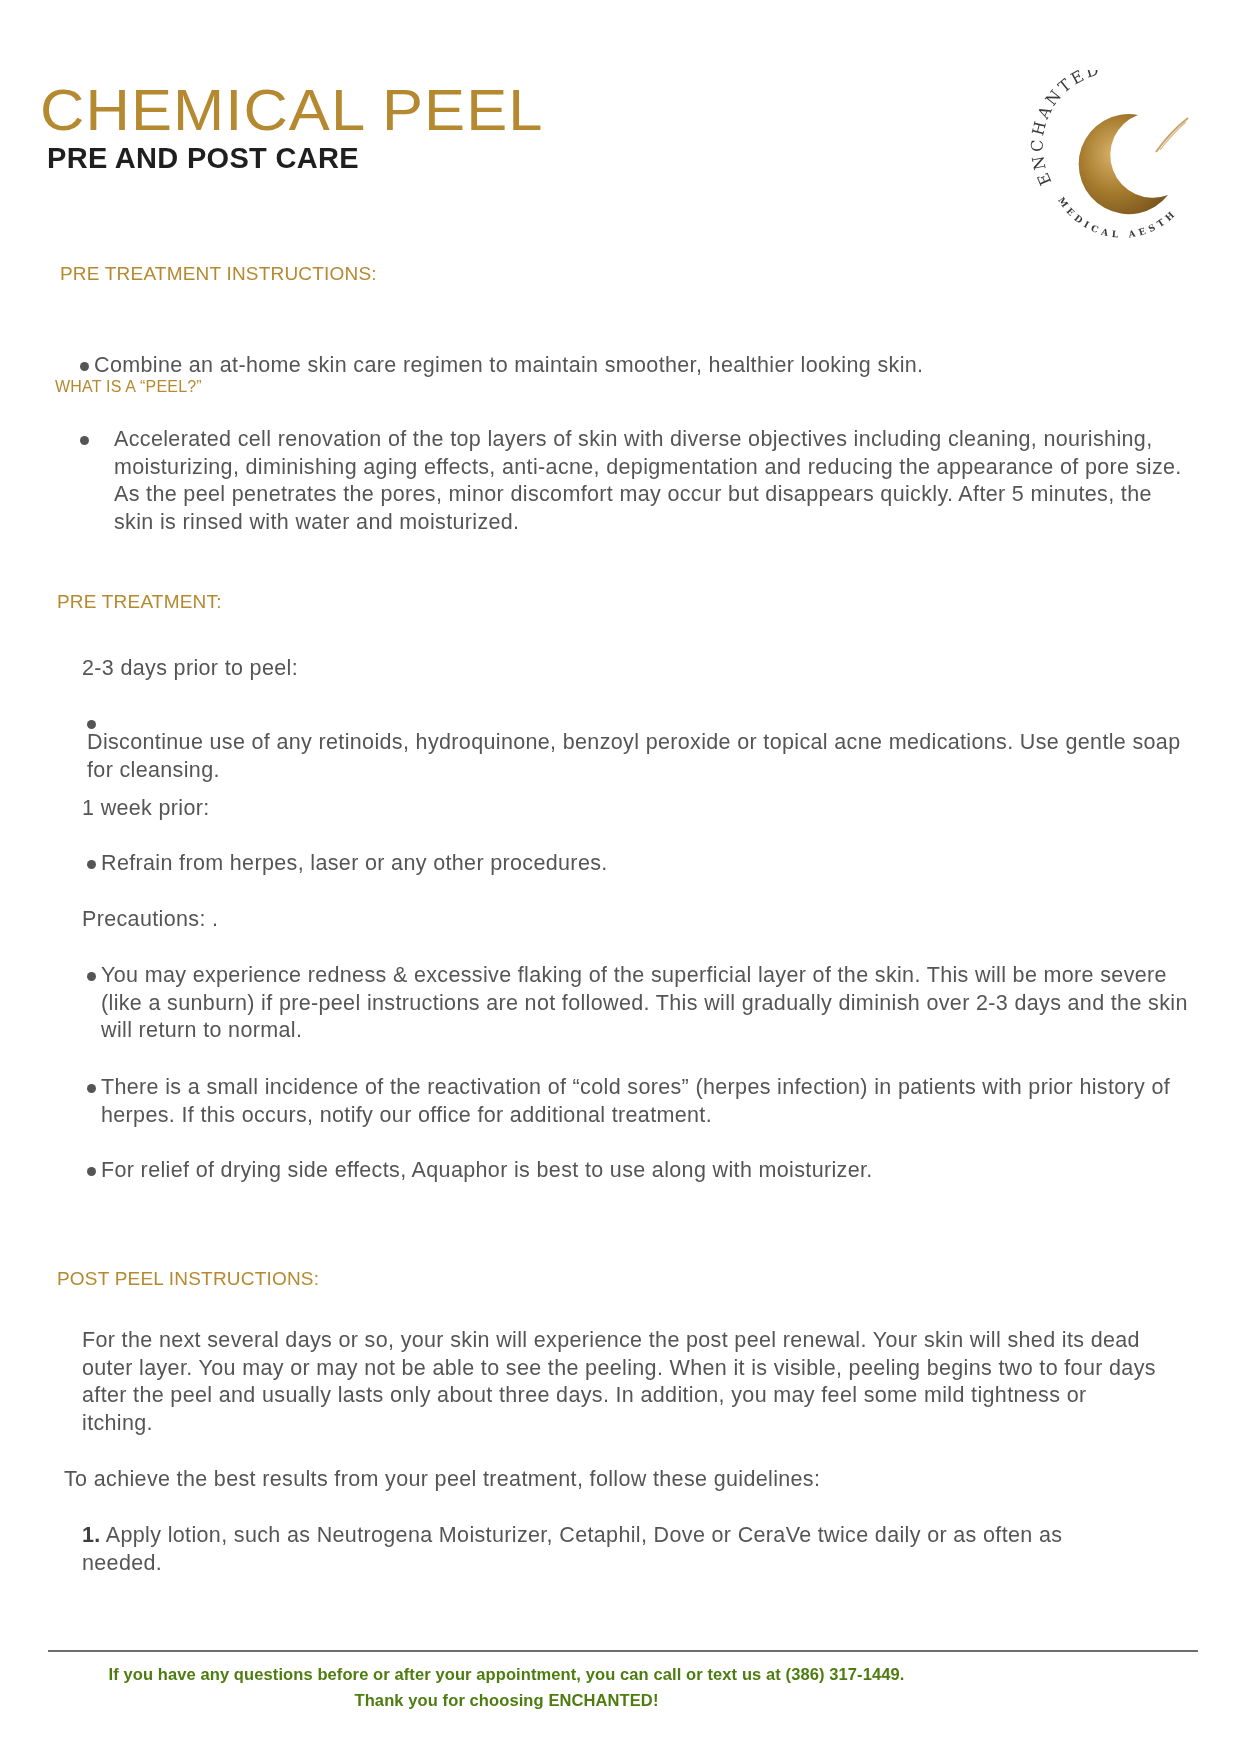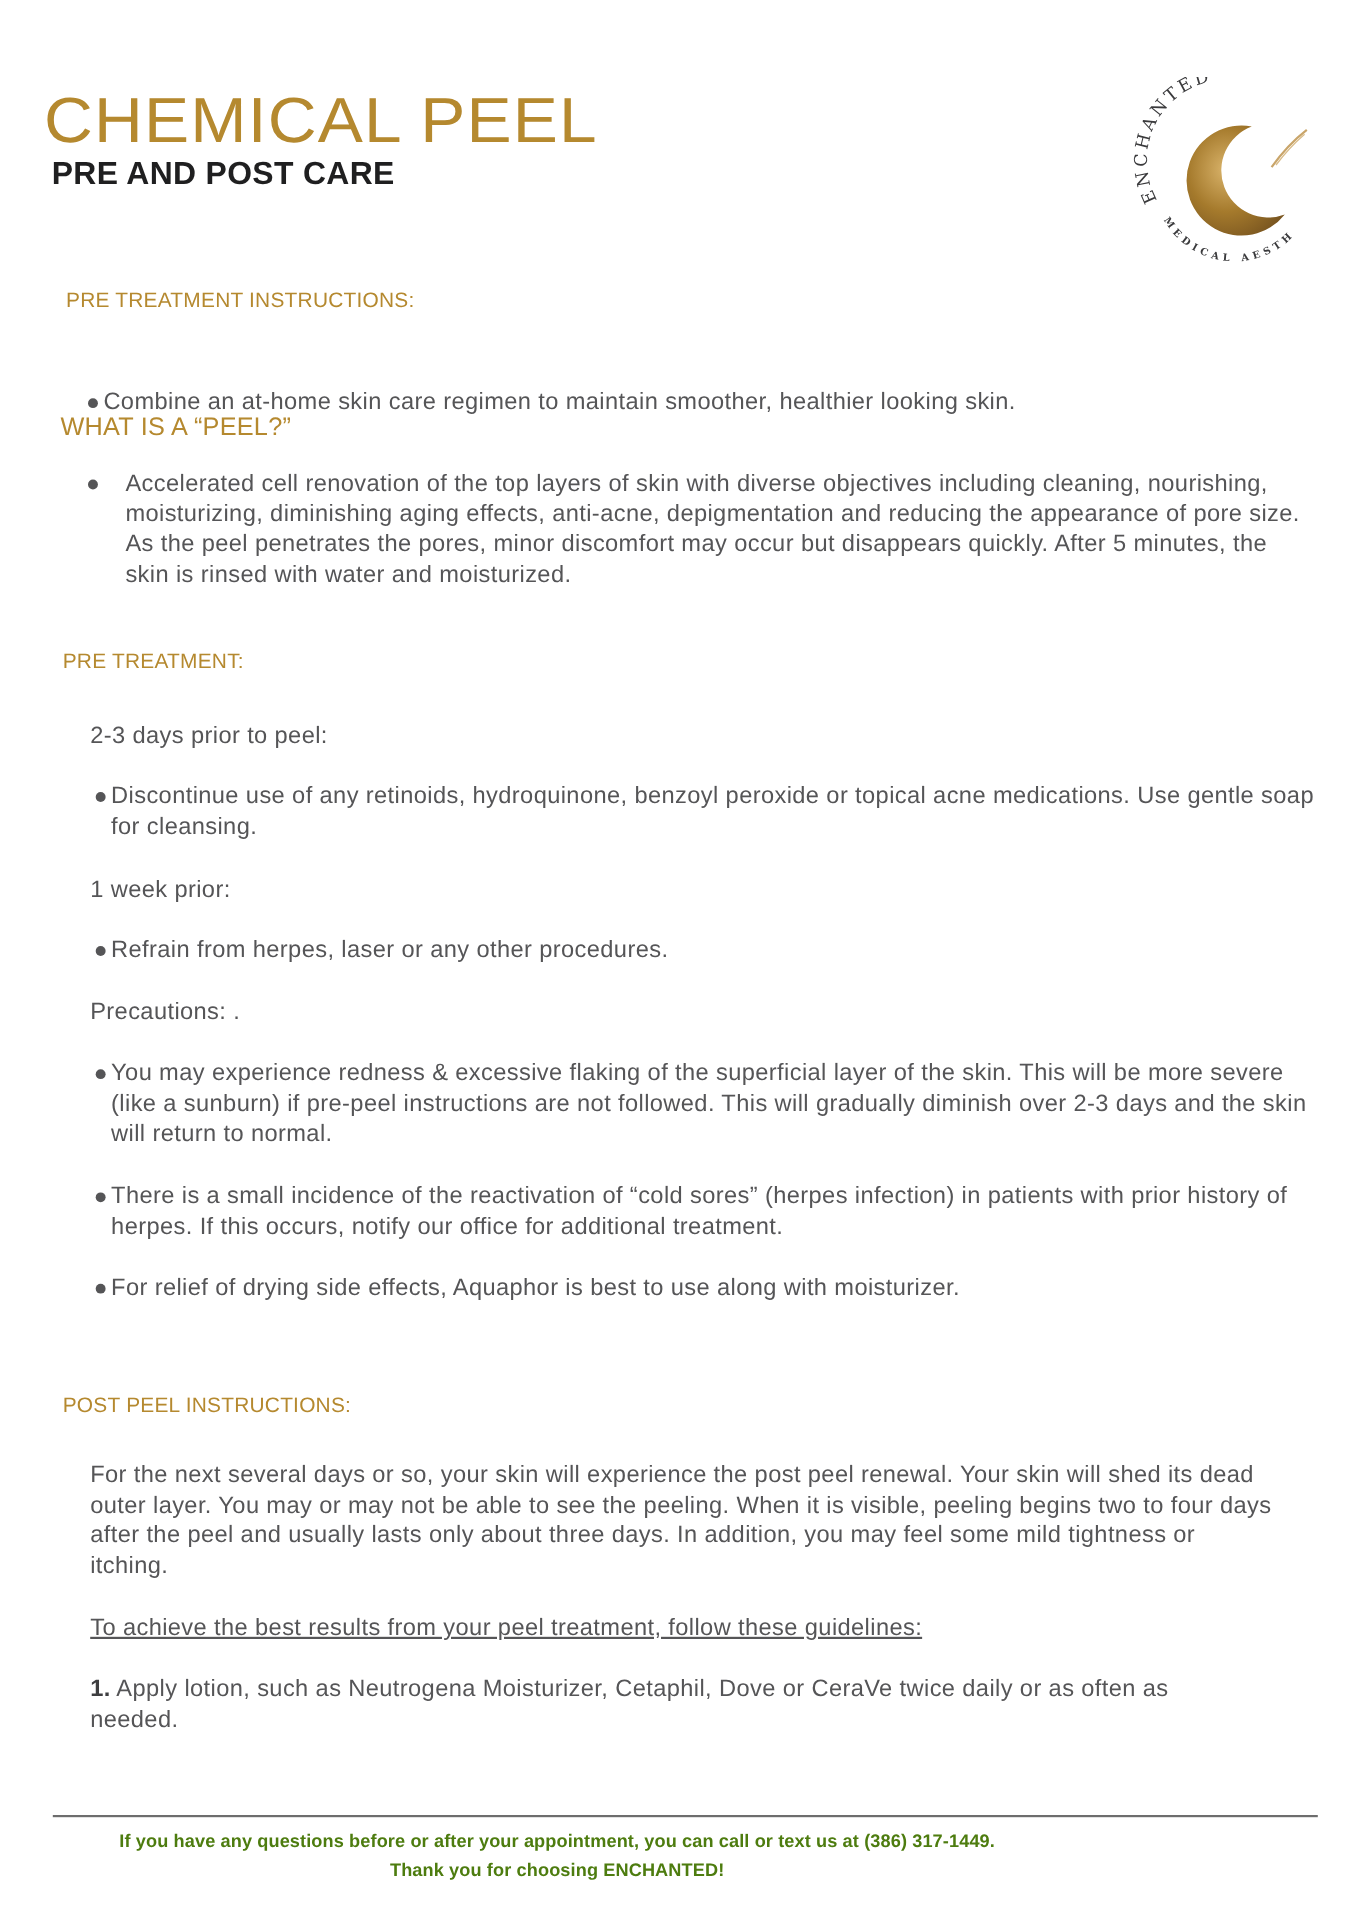--- a/index.html
+++ b/index.html
@@ -5,21 +5,21 @@
   html, body { margin: 0; padding: 0; background: #ffffff; }
   body { width: 1241px; height: 1754px; position: relative; overflow: hidden;
          font-family: "Liberation Sans", "DejaVu Sans", sans-serif; color: #555557; }
   .abs { position: absolute; }
   .title { left: 40px; top: 80px; font-size: 58px; line-height: 60px; color: #b5892f;
            font-weight: 400; letter-spacing: 1px; white-space: nowrap; transform: scaleX(1.06); transform-origin: left top; }
   .subtitle { left: 47px; top: 142px; font-size: 29px; line-height: 32px; font-weight: 700; color: #1f1f20;
               white-space: nowrap; letter-spacing: 0.3px; }
   .logo { left: 1030px; top: 70px; width: 180px; height: 185px; }
   .h-section { font-size: 19px; line-height: 34px; color: #b5892f; font-weight: 400; white-space: nowrap; letter-spacing: 0.2px; }
-  .h-small { font-size: 23px; line-height: 22px; color: #b5892f; white-space: nowrap; letter-spacing: 0.2px; }
+  .h-small { font-size: 16px; line-height: 22px; color: #b5892f; white-space: nowrap; letter-spacing: 0.2px; }
   .body-text { font-size: 21.5px; line-height: 27.6px; color: #555557; letter-spacing: 0.35px; }
   .bullet-row { display: flex; align-items: flex-start; }
   .bullet-dot { width: 9px; height: 9px; border-radius: 50%; background: #555557; flex: 0 0 9px; margin-top: 10px; margin-right: 5px; }
   .bullet-text { flex: 1 1 auto; }
   .num { font-weight: 700; color: #3e3e40; }
   .footer-rule { left: 48px; top: 1650px; width: 1150px; height: 2px; background: #6d6d6d; }
   .footer-text { left: 0; width: 1013px; text-align: center; font-size: 16.5px; line-height: 20px; font-weight: 700; color: #4d7c0f; letter-spacing: 0.1px; }
 </style>
 </head>
 <body>
@@ -65,21 +65,21 @@
 <div class="abs h-small" style="left:55px; top:376px;">WHAT IS A “PEEL?”</div>
 
 <div class="abs body-text bullet-row" style="left:80px; top:426px; width:1110px;gap:20px;">
   <span class="bullet-dot"></span>
   <span class="bullet-text">Accelerated cell renovation of the top layers of skin with diverse objectives including cleaning, nourishing, moisturizing, diminishing aging effects, anti-acne, depigmentation and reducing the appearance of pore size. As the peel penetrates the pores, minor discomfort may occur but disappears quickly. After 5 minutes, the skin is rinsed with water and moisturized.</span>
 </div>
 
 <div class="abs h-section" style="left:57px; top:585px;">PRE TREATMENT:</div>
 
 <div class="abs body-text" style="left:82px; top:655px;">2-3 days prior to peel:</div>
-<div class="abs body-text bullet-row" style="left:87px; top:710px; width:1120px;">
+<div class="abs body-text bullet-row" style="left:87px; top:710px; width:1120px;flex-direction:column;">
   <span class="bullet-dot"></span>
   <span class="bullet-text">Discontinue use of any retinoids, hydroquinone, benzoyl peroxide or topical acne medications. Use gentle soap for cleansing.</span>
 </div>
 
 <div class="abs body-text" style="left:82px; top:795px;">1 week prior:</div>
 <div class="abs body-text bullet-row" style="left:87px; top:850px; width:1110px;">
   <span class="bullet-dot"></span>
   <span class="bullet-text">Refrain from herpes, laser or any other procedures.</span>
 </div>
 
@@ -94,21 +94,21 @@
 </div>
 <div class="abs body-text bullet-row" style="left:87px; top:1157px; width:1110px;">
   <span class="bullet-dot"></span>
   <span class="bullet-text">For relief of drying side effects, Aquaphor is best to use along with moisturizer.</span>
 </div>
 
 <div class="abs h-section" style="left:57px; top:1262px;">POST PEEL INSTRUCTIONS:</div>
 
 <div class="abs body-text" style="left:82px; top:1327px; width:1080px;">For the next several days or so, your skin will experience the post peel renewal. Your skin will shed its dead outer layer. You may or may not be able to see the peeling. When it is visible, peeling begins two to four days after the peel and usually lasts only about three days. In addition, you may feel some mild tightness or itching.</div>
 
-<div class="abs body-text" style="left:82px; top:1466px; width:1100px;text-decoration:underline;">To achieve the best results from your peel treatment, follow these guidelines:</div>
+<div class="abs body-text" style="left:64px; top:1466px; width:1100px;">To achieve the best results from your peel treatment, follow these guidelines:</div>
 
 <div class="abs body-text" style="left:82px; top:1522px; width:1060px;">
   <span class="num">1.</span><span> Apply lotion, such as Neutrogena Moisturizer, Cetaphil, Dove or CeraVe twice daily or as often as needed.</span>
 </div>
 
 <div class="abs footer-rule"></div>
 <div class="abs footer-text" style="top:1664px;">If you have any questions before or after your appointment, you can call or text us at (386) 317-1449.</div>
 <div class="abs footer-text" style="top:1690px;">Thank you for choosing ENCHANTED!</div>
 
 </body></html>

